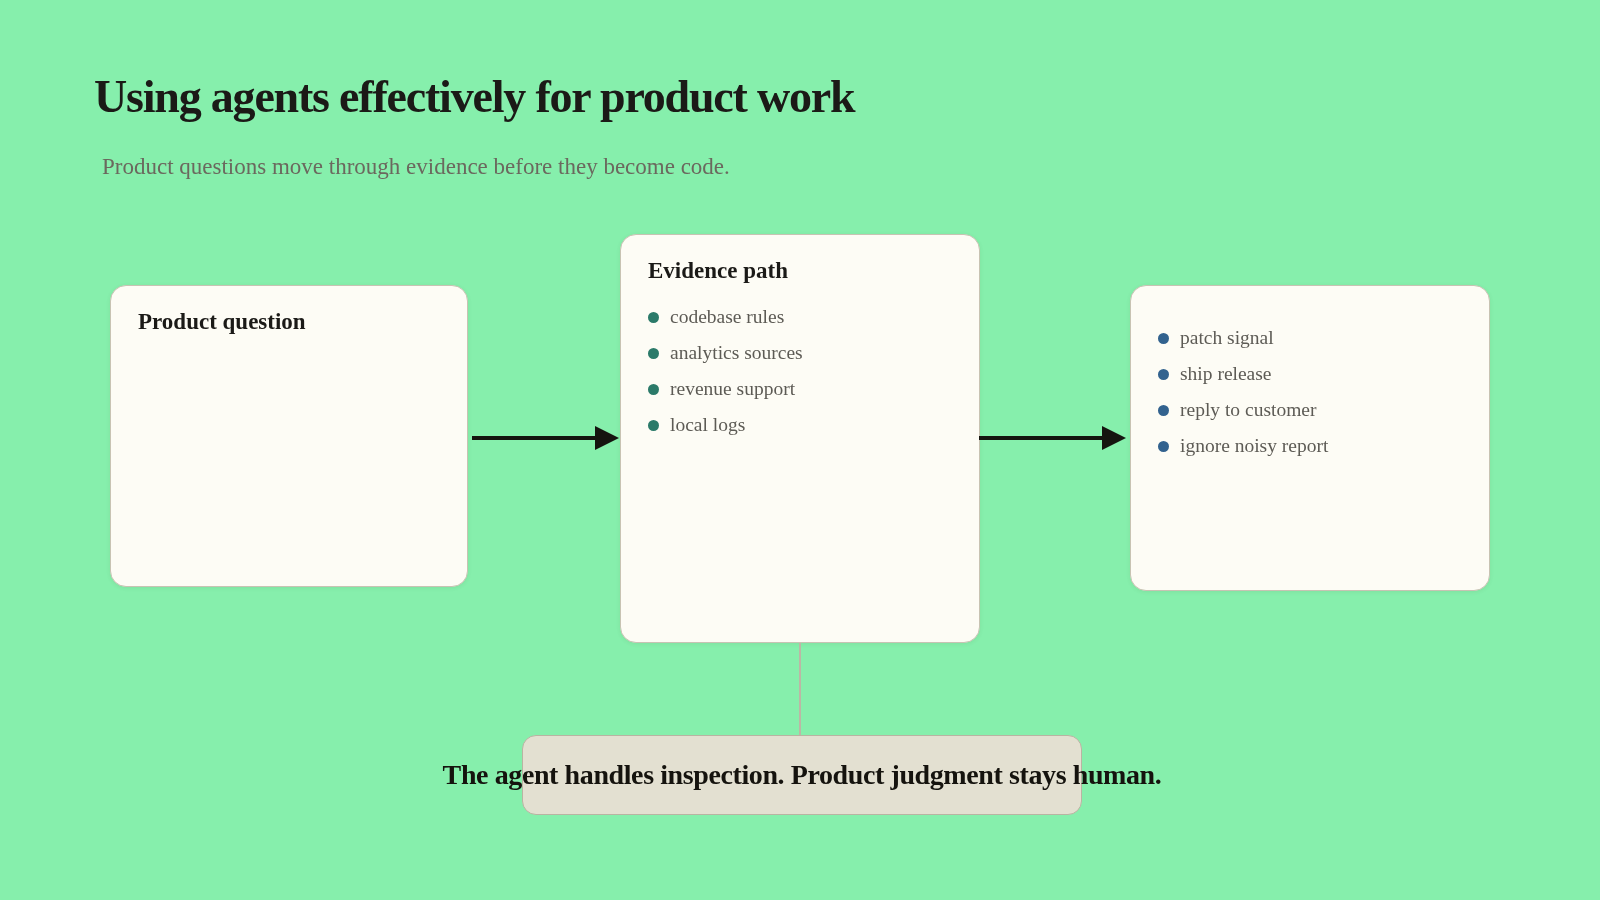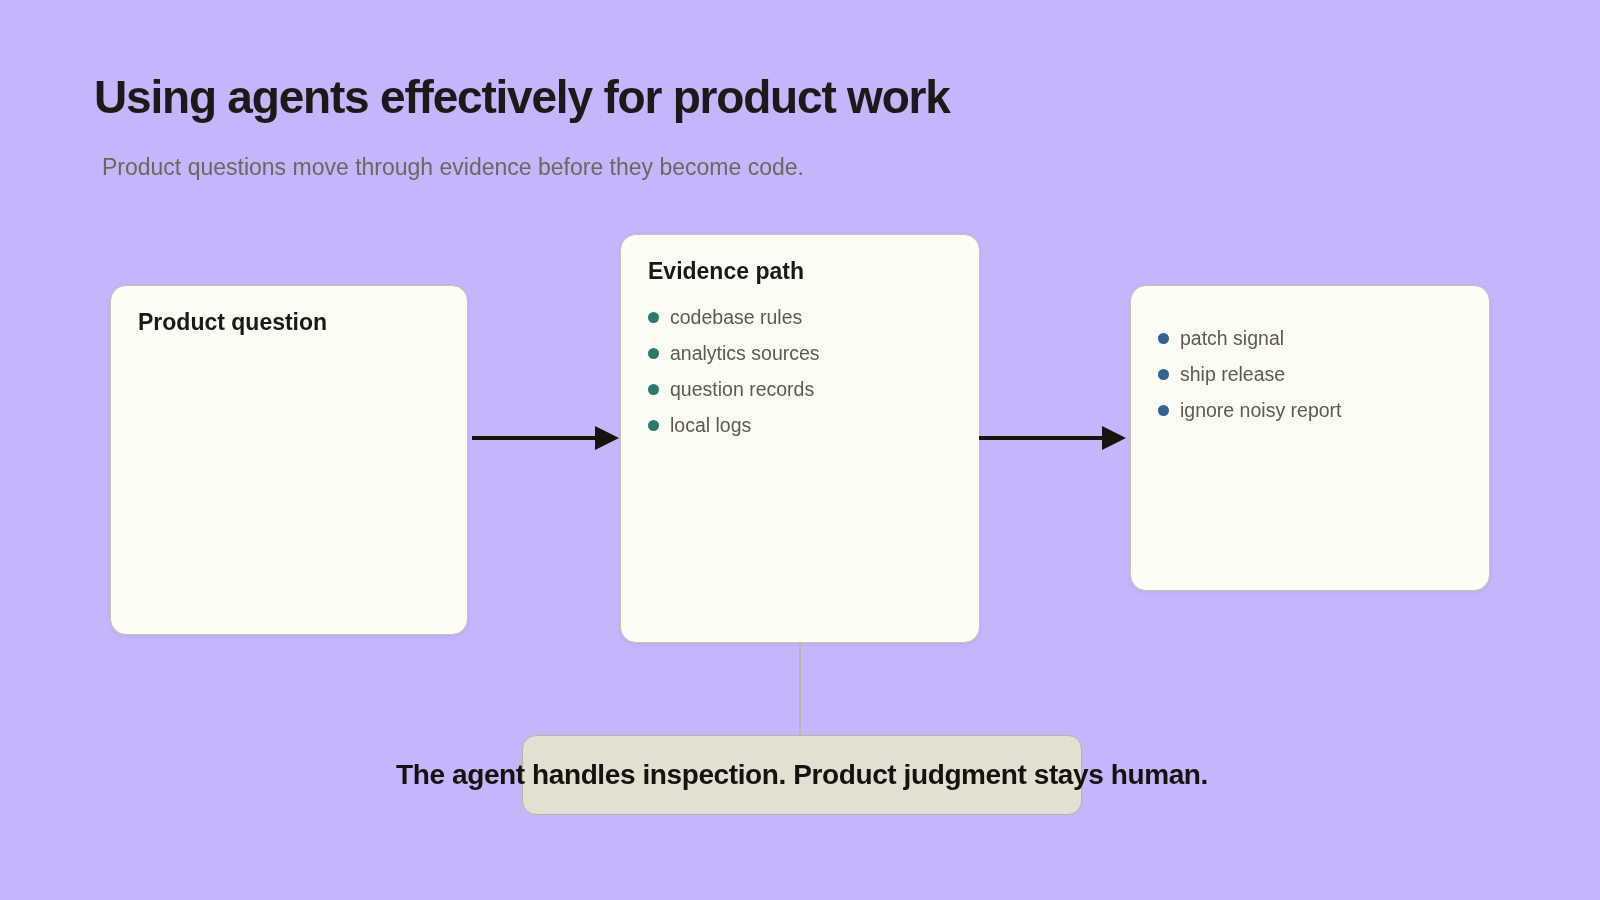--- a/index.html
+++ b/index.html
@@ -5,22 +5,23 @@
   html, body {
     margin: 0;
     padding: 0;
     background: #f5f1e6;
     font-family: "Liberation Sans", "DejaVu Sans", sans-serif;
   }
   .page {
     position: relative;
     width: 1600px;
     height: 900px;
-    background: #c4b5fd;
+    background: #86efac;
     overflow: hidden;
+    font-family: Liberation Serif, serif;
   }
   .page-title {
     position: absolute;
     left: 94px;
     top: 70px;
     margin: 0;
     font-size: 46px;
     font-weight: 700;
     letter-spacing: -1.2px;
     color: #1b1a17;
@@ -38,21 +39,21 @@
   }
   .card {
     position: absolute;
     background: #fdfcf5;
     border: 1.5px solid #c8c3b3;
     border-radius: 16px;
     box-shadow: 0 1px 4px rgba(70, 60, 30, 0.08);
     box-sizing: border-box;
     padding: 21px 26px 0 27px;
   }
-  .card-left   { left: 110px;  top: 285px; width: 358px; height: 350px; }
+  .card-left   { left: 110px;  top: 285px; width: 358px; height: 302px; }
   .card-center { left: 620px;  top: 234px; width: 360px; height: 409px; }
   .card-right  { left: 1130px; top: 285px; width: 360px; height: 306px; }
   .card-title {
     margin: 0;
     font-size: 23px;
     font-weight: 700;
     color: #1b1a17;
     line-height: 30px;
     white-space: nowrap;
   }
@@ -134,38 +135,42 @@
       <li class="list-item">
         <span class="dot" style="background: rgb(43, 122, 105);"></span>
         <span class="item-label">codebase rules</span>
       </li>
       <li class="list-item">
         <span class="dot" style="background: rgb(43, 122, 105);"></span>
         <span class="item-label">analytics sources</span>
       </li>
       <li class="list-item">
         <span class="dot" style="background: rgb(43, 122, 105);"></span>
-        <span class="item-label">question records</span>
+        <span class="item-label">revenue support</span>
       </li>
       <li class="list-item">
         <span class="dot" style="background: rgb(43, 122, 105);"></span>
         <span class="item-label">local logs</span>
       </li>
     </ul>
   </section>
 
   <section class="card card-right">
     <ul class="bullet-list">
       <li class="list-item">
         <span class="dot" style="background: rgb(50, 98, 142);"></span>
         <span class="item-label">patch signal</span>
       </li>
       <li class="list-item">
         <span class="dot" style="background: rgb(50, 98, 142);"></span>
         <span class="item-label">ship release</span>
+      </li>
+      <li class="list-item">
+        <span class="dot" style="background: rgb(50, 98, 142);"></span>
+        <span class="item-label">reply to customer</span>
       </li>
       <li class="list-item">
         <span class="dot" style="background: rgb(50, 98, 142);"></span>
         <span class="item-label">ignore noisy report</span>
       </li>
     </ul>
   </section>
 
   <svg class="arrow arrow-1" viewBox="0 0 150 30" xmlns="http://www.w3.org/2000/svg">
     <line x1="2" y1="15" x2="127" y2="15" stroke="#15140f" stroke-width="4"></line>

